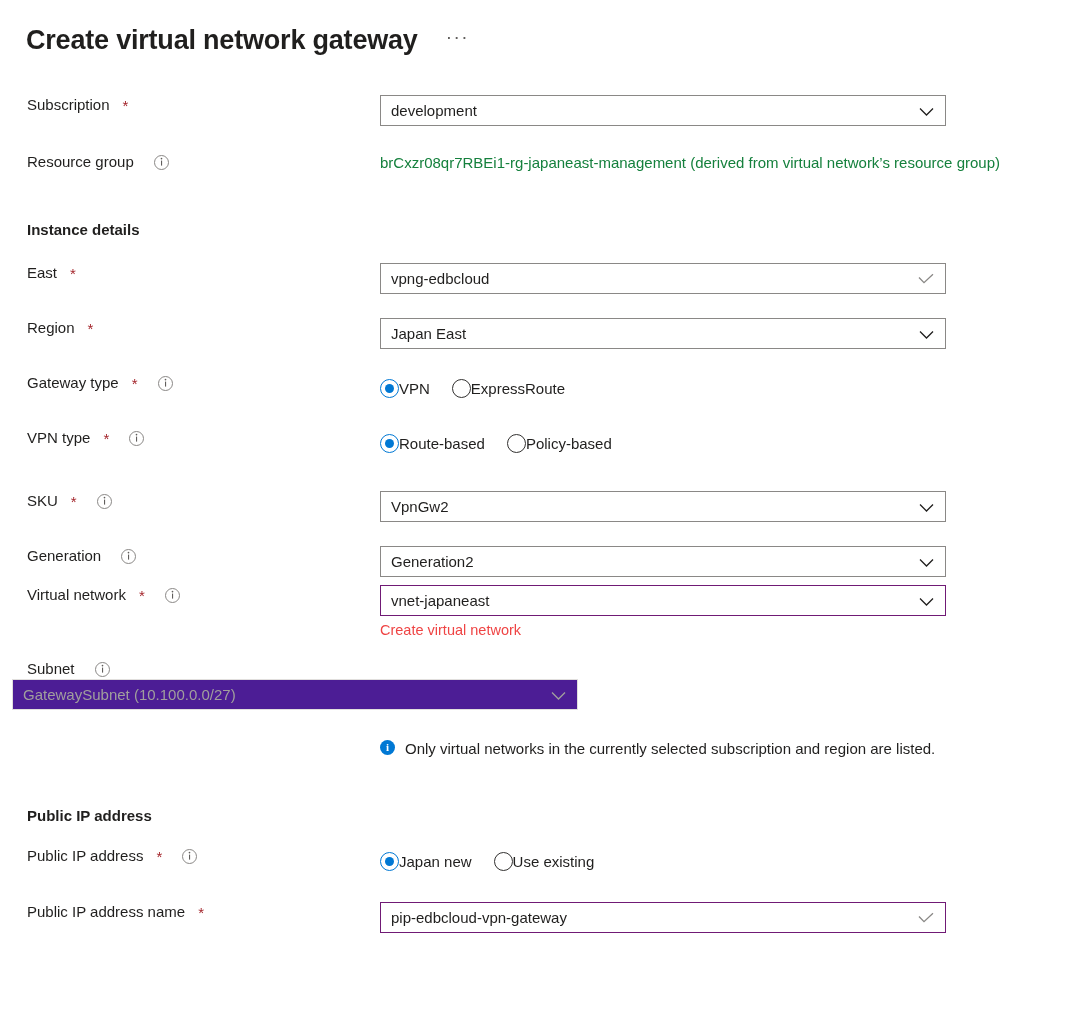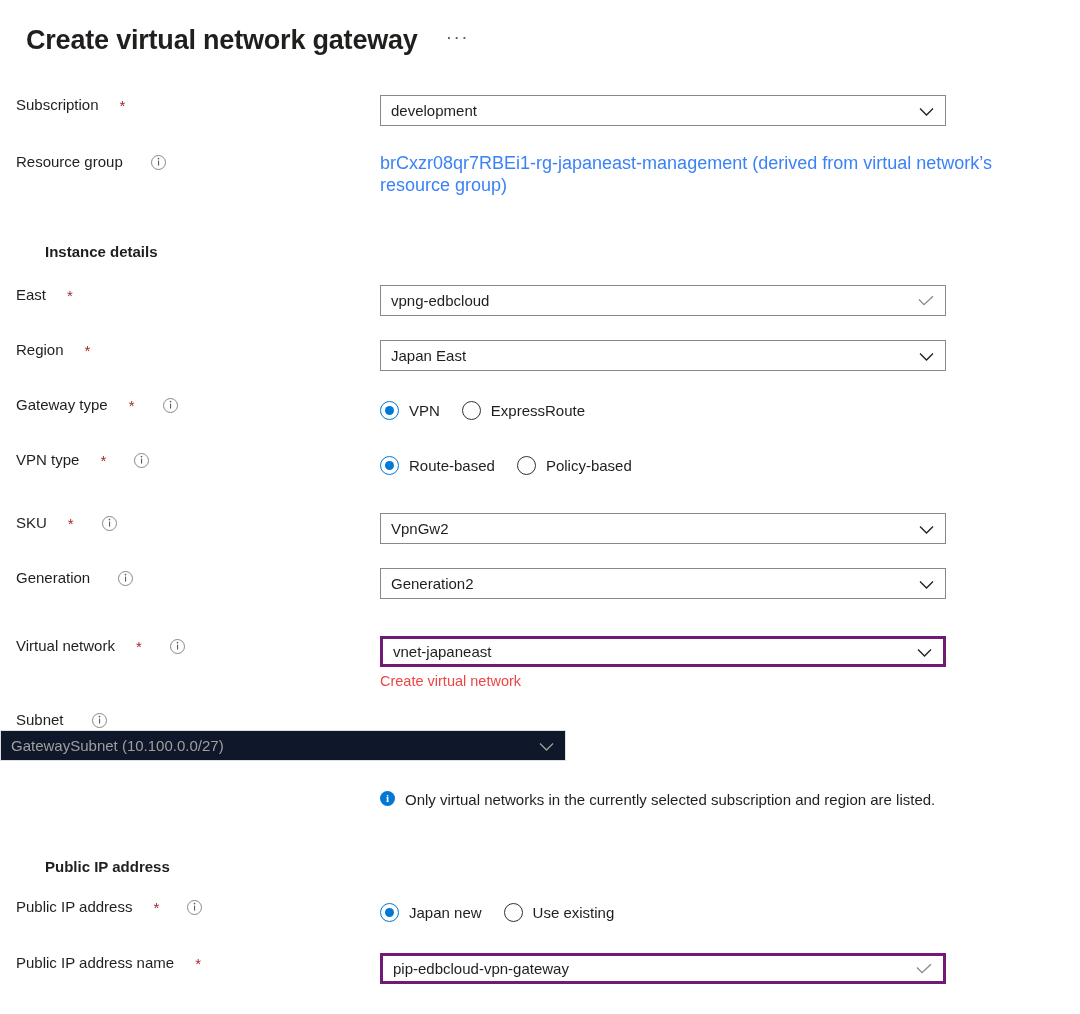--- a/index.html
+++ b/index.html
@@ -50,27 +50,27 @@
     padding: 0 0 0 0;
   }
   .row {
     display: flex;
     align-items: flex-start;
     position: relative;
   }
   .label-col {
     width: 380px;
     min-width: 380px;
-    padding-left: 16px;
+    padding-left: 27px;
     font-size: 15px;
     color: #201f1e;
     line-height: 20px;
     display: flex;
     align-items: center;
-    gap: 16px;
+    gap: 8px;
   }
   .label-text { white-space: nowrap; }
   .req {
     color: #a4262c;
     margin-left: 5px;
     font-size: 15px;
     line-height: 15px;
   }
   .value-col {
     flex: 1;
@@ -101,26 +101,27 @@
     display: flex;
     align-items: center;
     padding: 0 34px 0 10px;
     font-size: 15px;
     color: #201f1e;
     width: 566px;
     cursor: pointer;
     white-space: nowrap;
     overflow: hidden;
   }
-  .ctrl.focused { border: 3px solid #701a75; }
+  .ctrl.focused { border: 1px solid #701a75; }
   .ctrl.disabled {
-    background: #0f172a;
+    background: #4c1d95;
     border-color: #e1dfdd;
     color: #a19f9d;
     cursor: default;
+    margin-left: 12px;
   }
   .chev, .check {
     position: absolute;
     right: 11px;
     top: 50%;
     transform: translateY(-50%);
     pointer-events: none;
   }
 
   
@@ -152,37 +153,36 @@
   .radio-item.sel .radio-dot::after {
     content: "";
     position: absolute;
     left: 50%; top: 50%;
     width: 9px; height: 9px;
     margin: -4.5px 0 0 -4.5px;
     border-radius: 50%;
     background: #0078d4;
   }
   .radio-label {
-    margin-left: 10px;
     font-size: 15px;
     color: #201f1e;
     white-space: nowrap;
   }
 
   
   .static-val {
-    font-size: 18px;
+    font-size: 15px;
     line-height: 22px;
-    color: #3b82f6;
+    color: #15803d;
     max-width: 625px;
   }
 
   
   .section-head {
-    padding-left: 45px;
+    padding-left: 27px;
     font-size: 15px;
     font-weight: 700;
     color: #201f1e;
   }
 
   
   .link {
     display: inline-block;
     color: #ef4444;
     font-size: 14.5px;
@@ -383,21 +383,21 @@
         <span>Generation2</span>
         <span class="chev">
           <svg width="15" height="9" viewBox="0 0 15 9">
               <path d="M1 1 L7.5 7.5 L14 1" stroke="#201f1e" stroke-width="1.3" fill="none"></path>
             </svg>
         </span>
       </div>
     </div>
   </div>
 
-  <div class="row" style="margin-top:37px;">
+  <div class="row" style="margin-top:8px;">
     <div class="label-col">
       <span class="label-text">Virtual network</span>
       <span class="req">*</span>
       <span class="info-o">
         <svg width="9" height="10" viewBox="0 0 9 10">
             <circle cx="4.5" cy="1.6" r="0.85" fill="#605e5c"></circle>
             <rect x="4" y="3.6" width="1.1" height="5" fill="#605e5c"></rect>
           </svg>
       </span>
     </div>

